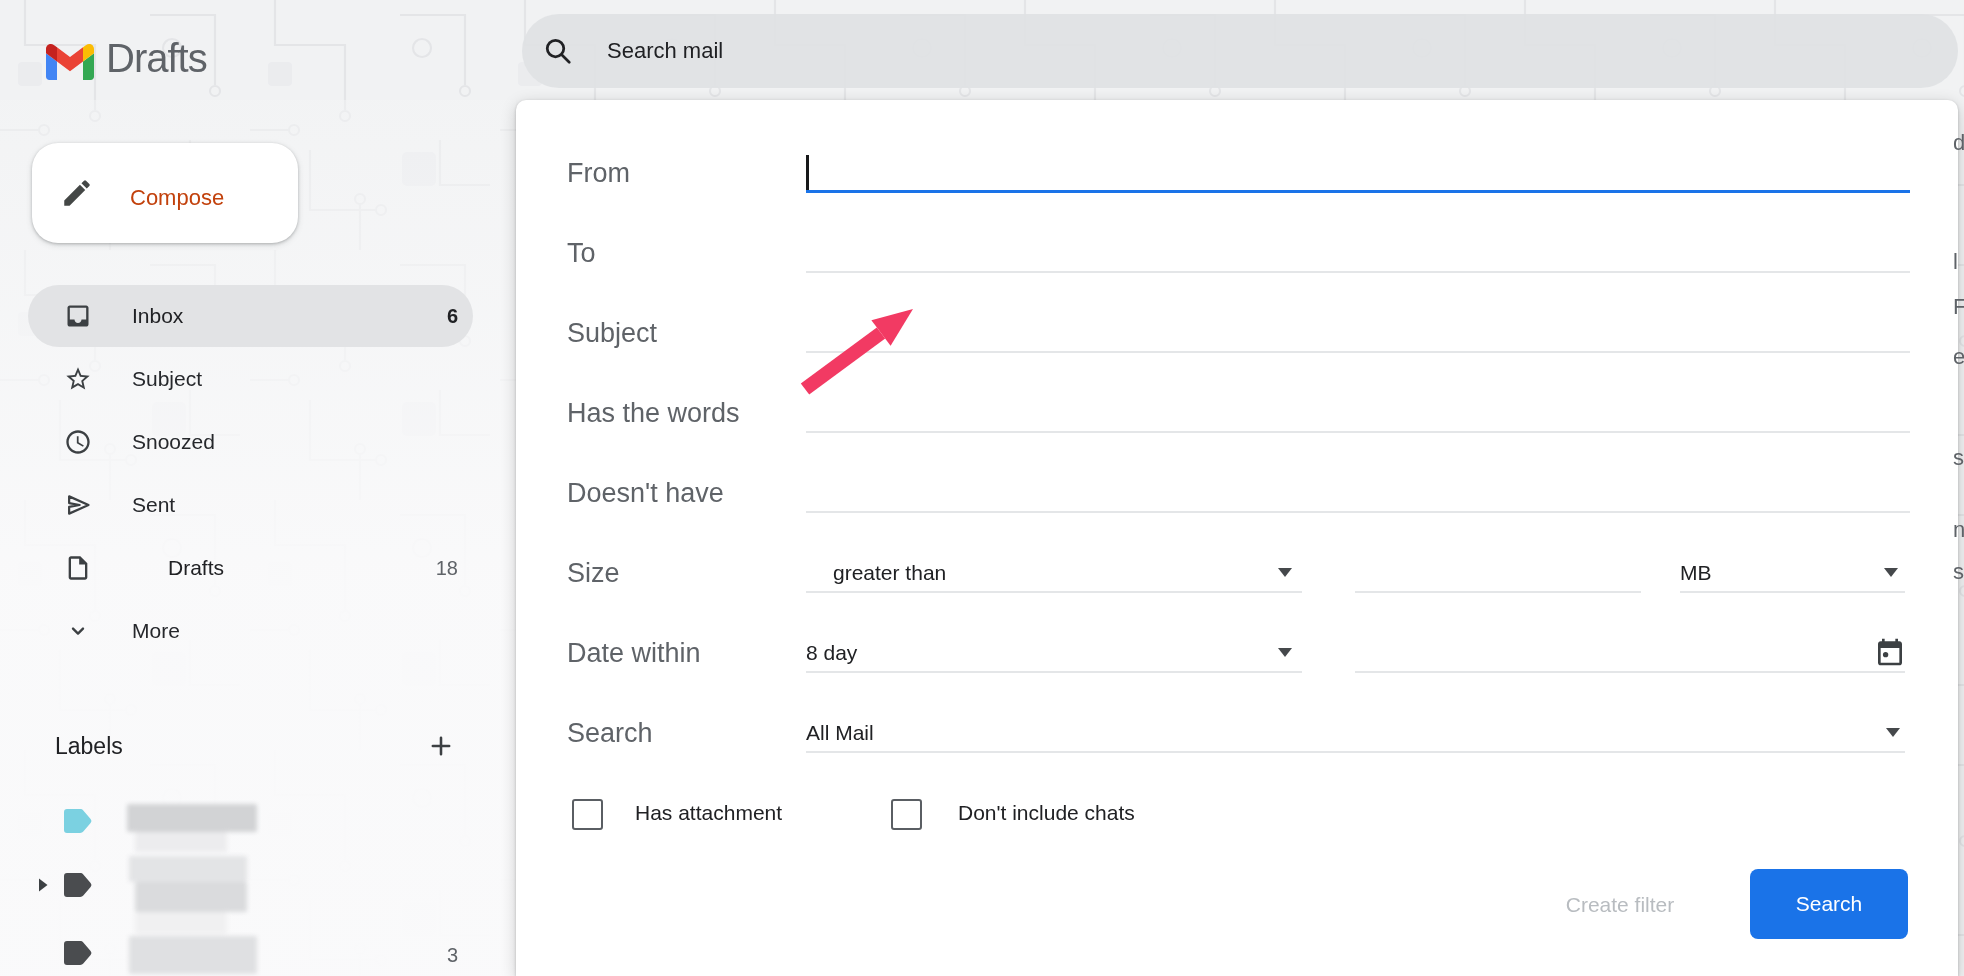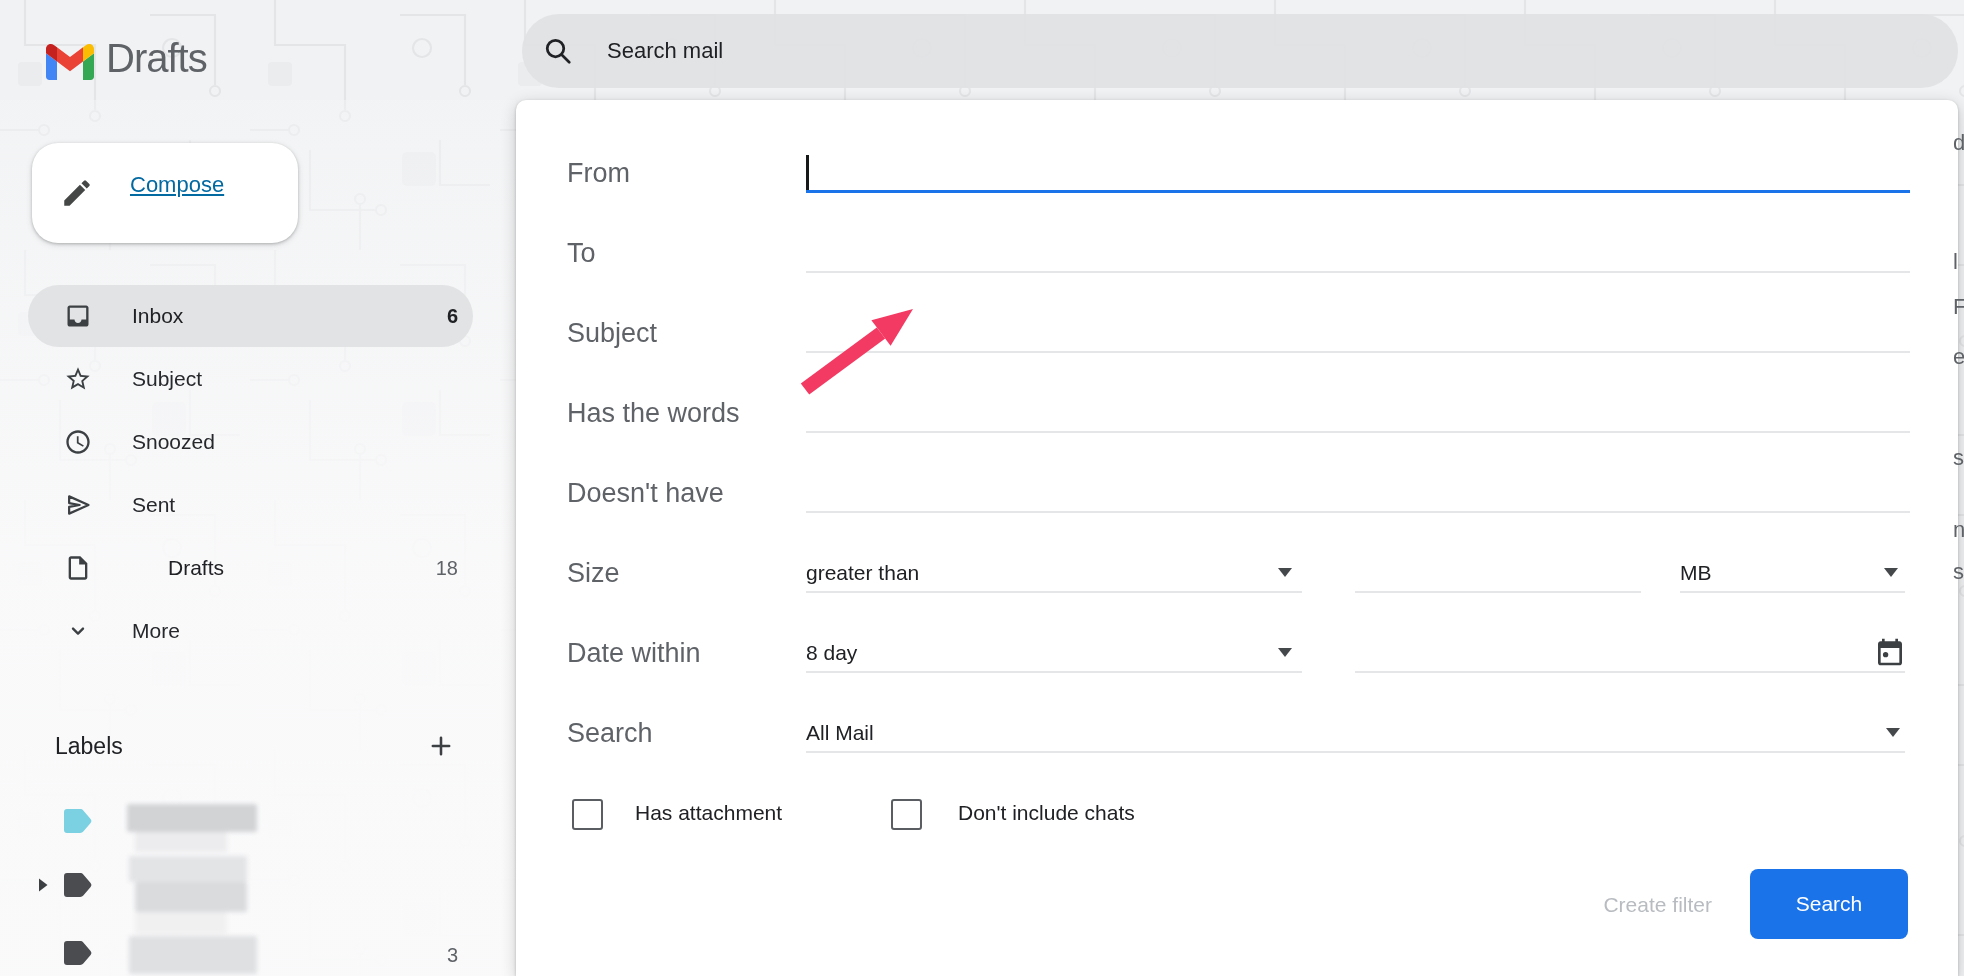--- a/index.html
+++ b/index.html
@@ -18,21 +18,21 @@
   }
   .search-placeholder{left:607px;top:38px;font-size:22px;color:#202124;line-height:26px;}
   
   .left-fade{left:0;top:100px;width:516px;height:876px;
     background:linear-gradient(180deg, rgba(244,245,246,.45) 0%, rgba(250,250,251,.92) 55%, rgba(250,250,251,.97) 100%);}
   .compose-btn{
     left:32px;top:143px;width:266px;height:100px;border-radius:26px;background:#ffffff;
     box-shadow:0 1px 3px rgba(60,64,67,.3), 0 2px 6px rgba(60,64,67,.15);
     cursor:pointer;
   }
-  .compose-label{left:130px;top:171px;font-size:22px;font-weight:500;color:#0369a1;line-height:28px;text-decoration:underline;}
+  .compose-label{left:130px;top:184px;font-size:22px;font-weight:500;color:#c2410c;line-height:28px;}
   .nav-pill{left:28px;top:285px;width:445px;height:62px;border-radius:31px;background:#e2e3e5;}
   .nav-label{font-size:21px;color:#26282c;line-height:30px;}
   .nav-label.bold{font-weight:400;color:#202124;}
   .nav-count{left:410px;width:48px;text-align:right;font-size:20px;line-height:30px;color:#5f6368;}
   .nav-count.bold{font-weight:700;color:#202124;}
   .labels-header{left:55px;top:731px;font-size:23px;color:#202124;line-height:30px;}
   .blurwrap{left:125px;top:800px;width:175px;height:176px;filter:blur(2.2px);}
   .blurwrap div{position:absolute;border-radius:2px;}
   
   .panel{
@@ -41,21 +41,21 @@
     box-shadow:0 1px 3px rgba(0,0,0,.22), 0 4px 16px rgba(0,0,0,.18);
   }
   .f-label{left:567px;font-size:27px;color:#5f6368;line-height:30px;}
   .f-value{font-size:21px;color:#202124;line-height:30px;}
   .u{height:0;border-bottom:2px solid #e4e6e8;}
   .u-focus{height:0;border-bottom:3px solid #1a73e8;}
   .caret{width:0;height:0;border-left:7px solid transparent;border-right:7px solid transparent;border-top:9px solid #45484b;}
   .text-caret{left:806px;top:155px;width:2.5px;height:36px;background:#17181a;}
   .checkbox{width:27px;height:27px;border:2.5px solid #5a5e63;border-radius:3px;background:#fff;cursor:pointer;}
   .cb-label{font-size:21px;color:#202124;line-height:30px;}
-  .create-filter{left:1528px;top:890px;width:184px;text-align:right;font-size:21px;color:#b8bcc0;line-height:30px;cursor:default;}
+  .create-filter{left:1528px;top:890px;width:184px;text-align:center;font-size:21px;color:#b8bcc0;line-height:30px;cursor:default;}
   .search-btn{
     left:1750px;top:869px;width:158px;height:70px;border-radius:8px;background:#1a73e8;
     color:#ffffff;font-size:21px;font-weight:500;display:flex;align-items:center;justify-content:center;
     cursor:pointer;
   }
   .edge-frag{left:1953px;font-size:22px;color:#5f6368;line-height:26px;white-space:nowrap;}
   svg{display:block;}
 </style>
 </head>
 <body>
@@ -199,21 +199,21 @@
 
 <div class="abs f-label" style="top:398px;">Has the words</div>
 <div class="abs f-value" style="left:806px;top:398px;width:1104px;height:32px;"></div>
 <div class="abs u" style="left:806px;top:431px;width:1104px;"></div>
 
 <div class="abs f-label" style="top:478px;">Doesn't have</div>
 <div class="abs f-value" style="left:806px;top:478px;width:1104px;height:32px;"></div>
 <div class="abs u" style="left:806px;top:511px;width:1104px;"></div>
 
 <div class="abs f-label" style="top:558px;">Size</div>
-<div class="abs f-value" style="left:806px;top:558px;">greater than</div>
+<div class="abs f-value" style="left:833px;top:558px;">greater than</div>
 <div class="abs caret" style="left:1278px;top:568px;"></div>
 <div class="abs u" style="left:806px;top:591px;width:496px;"></div>
 <div class="abs f-value" style="left:1355px;top:558px;width:286px;height:32px;"></div>
 <div class="abs u" style="left:1355px;top:591px;width:286px;"></div>
 <div class="abs f-value" style="left:1680px;top:558px;">MB</div>
 <div class="abs caret" style="left:1884px;top:568px;"></div>
 <div class="abs u" style="left:1680px;top:591px;width:225px;"></div>
 
 <div class="abs f-label" style="top:638px;">Date within</div>
 <div class="abs f-value" style="left:806px;top:638px;">8 day</div>

